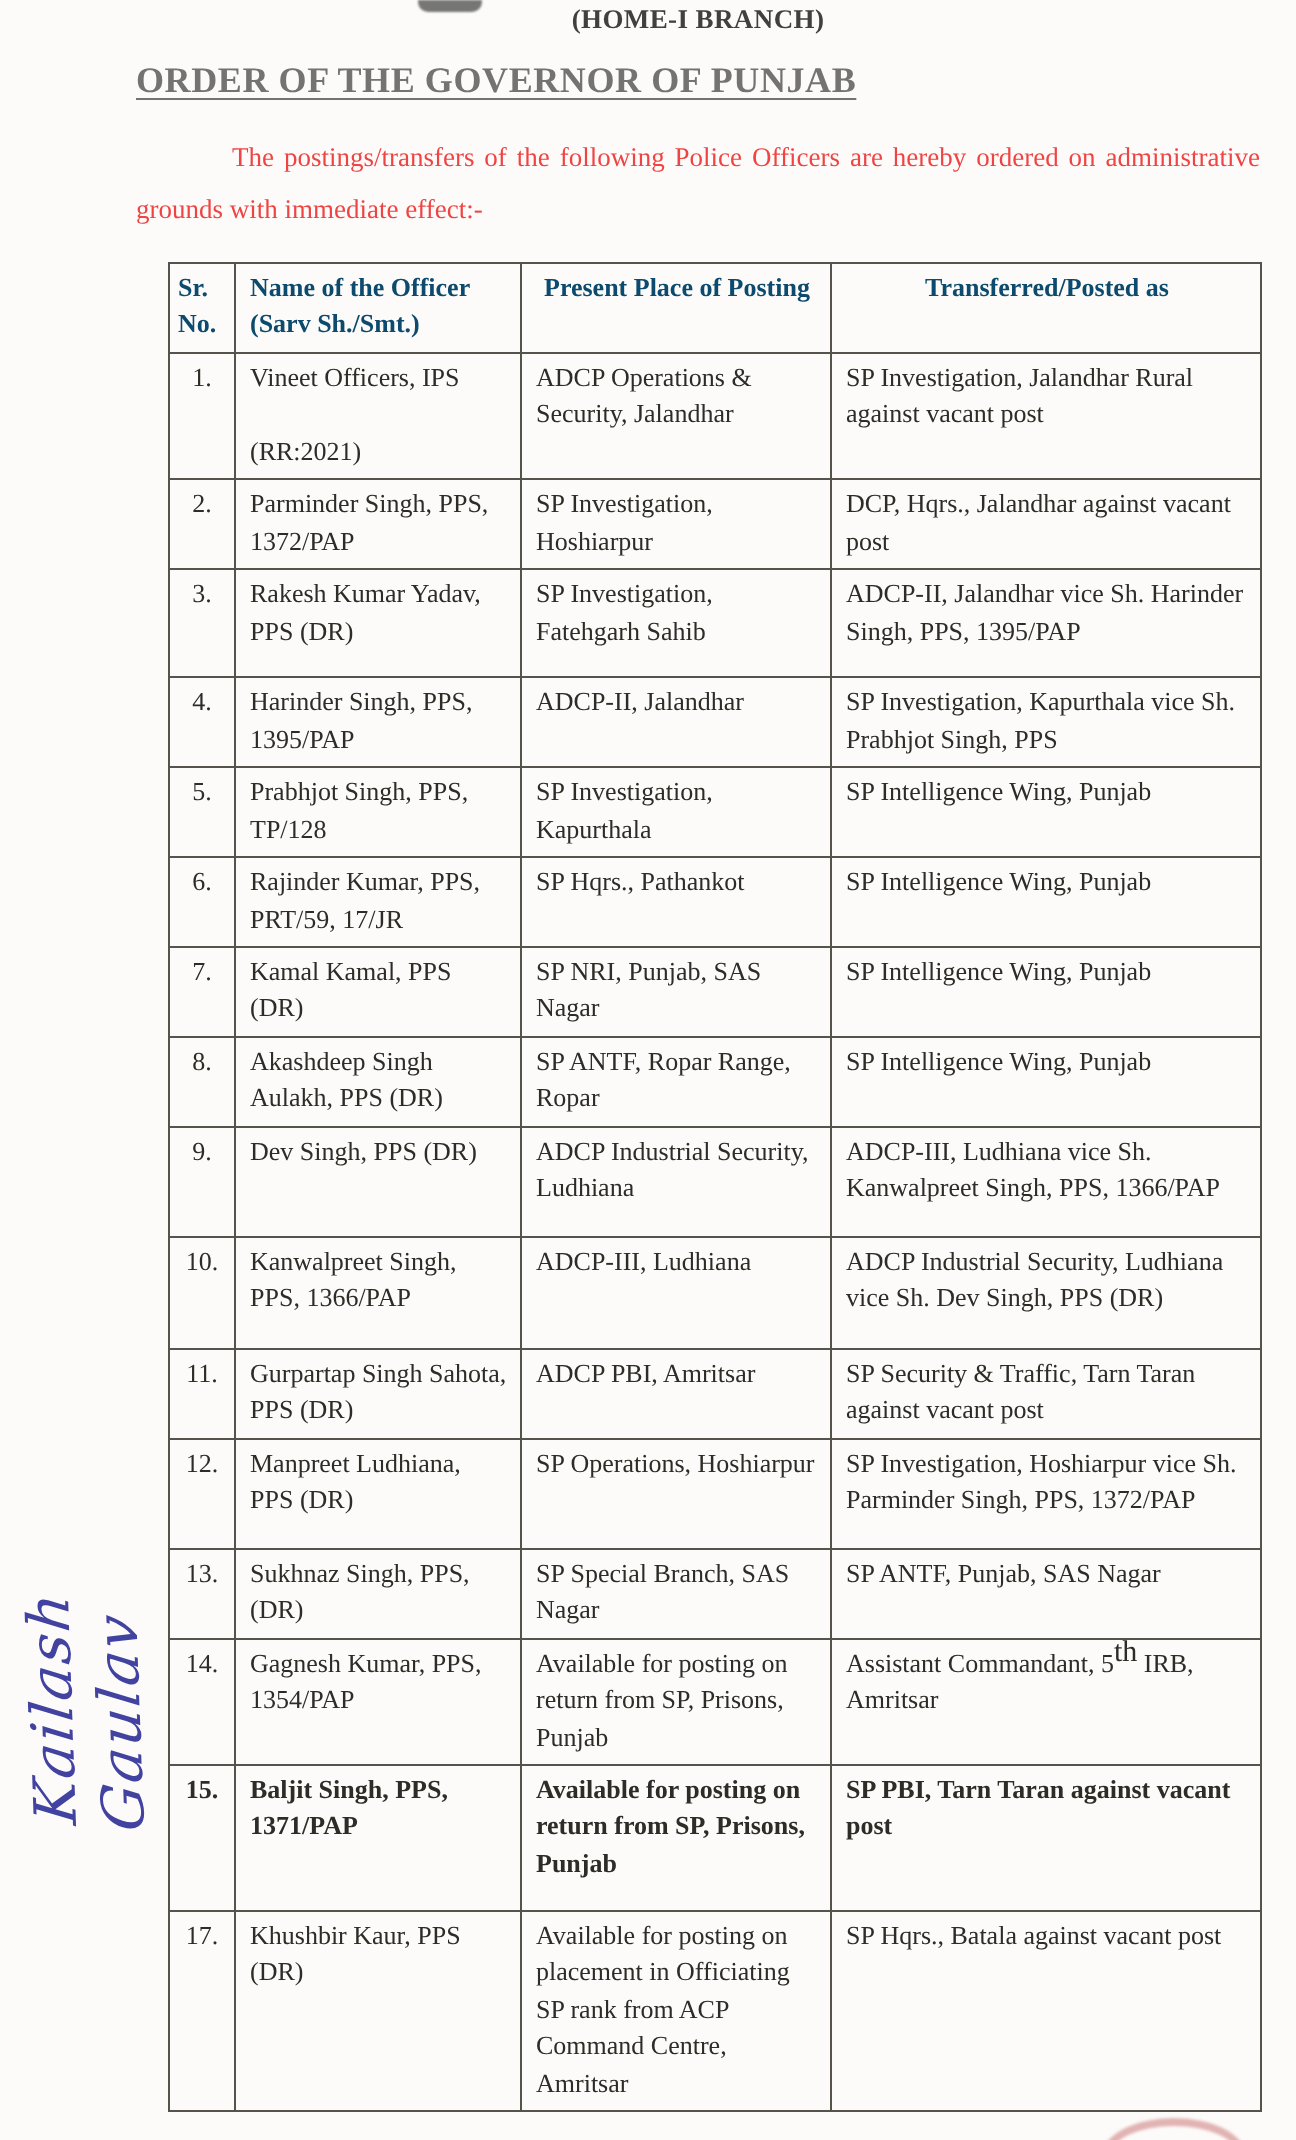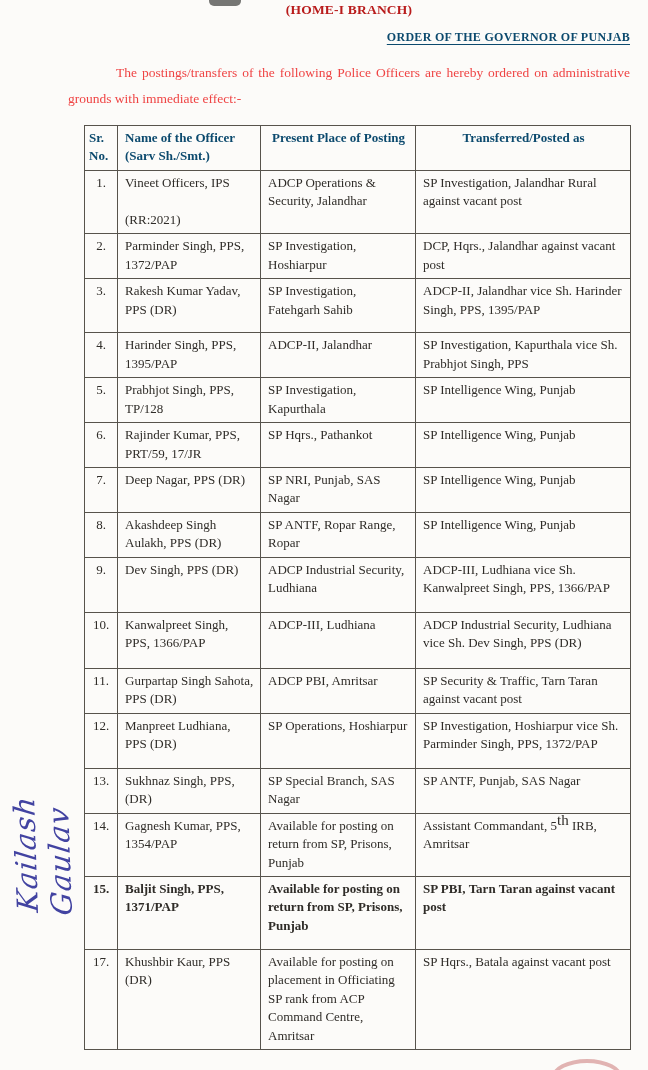--- a/index.html
+++ b/index.html
@@ -14,26 +14,26 @@
     color:#2f2c28;
   }
   .smudge{
     position:absolute;left:209px;top:0;width:32px;height:6px;
     background:#4a4a48;opacity:.75;border-radius:0 0 5px 5px;
     filter:blur(0.6px);
   }
   .branch{
     margin:2px 18px 0 68px;
     text-align:center;
-    font-weight:bold;font-size:13.5px;letter-spacing:.2px;color:#b91c1c;
+    font-weight:bold;font-size:13.5px;letter-spacing:.2px;color:#404040;
   }
   .title{
     margin:12px 18px 0 68px;
-    text-align:right;
-    font-weight:bold;font-size:12px;letter-spacing:.3px;color:#0c4a6e;
+    text-align:left;
+    font-weight:bold;font-size:18px;letter-spacing:.3px;color:#737373;
     text-decoration:underline;
     text-underline-offset:3px;
   }
   .intro{
     margin:15px 18px 0 68px;
     font-size:13.5px;line-height:26px;
     text-align:justify;text-indent:48px;
     color:#ef4444;
   }
   table.order{
@@ -143,21 +143,21 @@
     <td class="c-tr">SP Intelligence Wing, Punjab</td>
   </tr>
         <tr style="height: 39px;">
     <td class="c-sr">6.</td>
     <td class="c-name">Rajinder Kumar, PPS, PRT/59, 17/JR</td>
     <td class="c-pres">SP Hqrs., Pathankot</td>
     <td class="c-tr">SP Intelligence Wing, Punjab</td>
   </tr>
         <tr style="height: 38px;">
     <td class="c-sr">7.</td>
-    <td class="c-name">Deep Nagar, PPS (DR)</td>
+    <td class="c-name">Kamal Kamal, PPS (DR)</td>
     <td class="c-pres">SP NRI, Punjab, SAS Nagar</td>
     <td class="c-tr">SP Intelligence Wing, Punjab</td>
   </tr>
         <tr style="height: 42px;">
     <td class="c-sr">8.</td>
     <td class="c-name">Akashdeep Singh Aulakh, PPS (DR)</td>
     <td class="c-pres">SP ANTF, Ropar Range, Ropar</td>
     <td class="c-tr">SP Intelligence Wing, Punjab</td>
   </tr>
         <tr style="height: 55px;">

